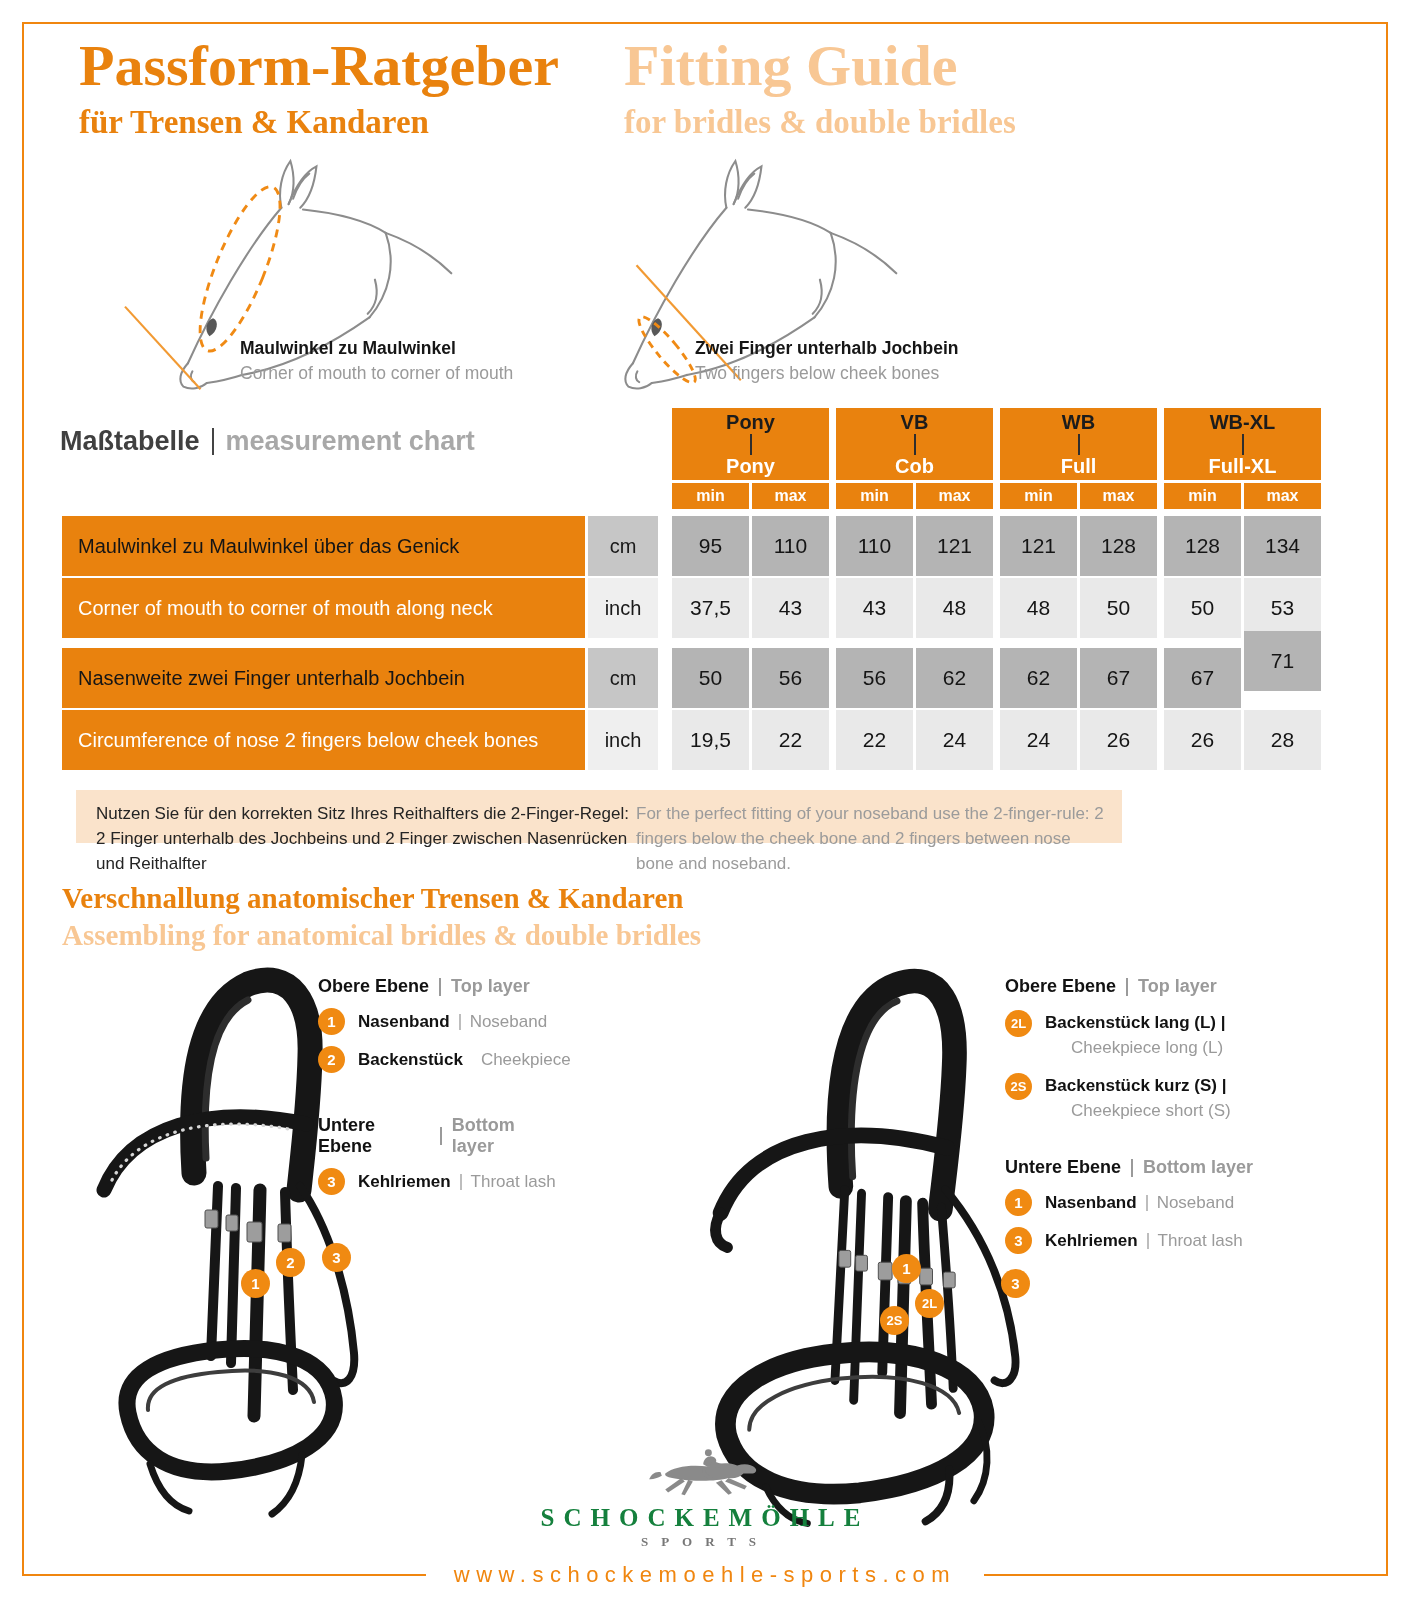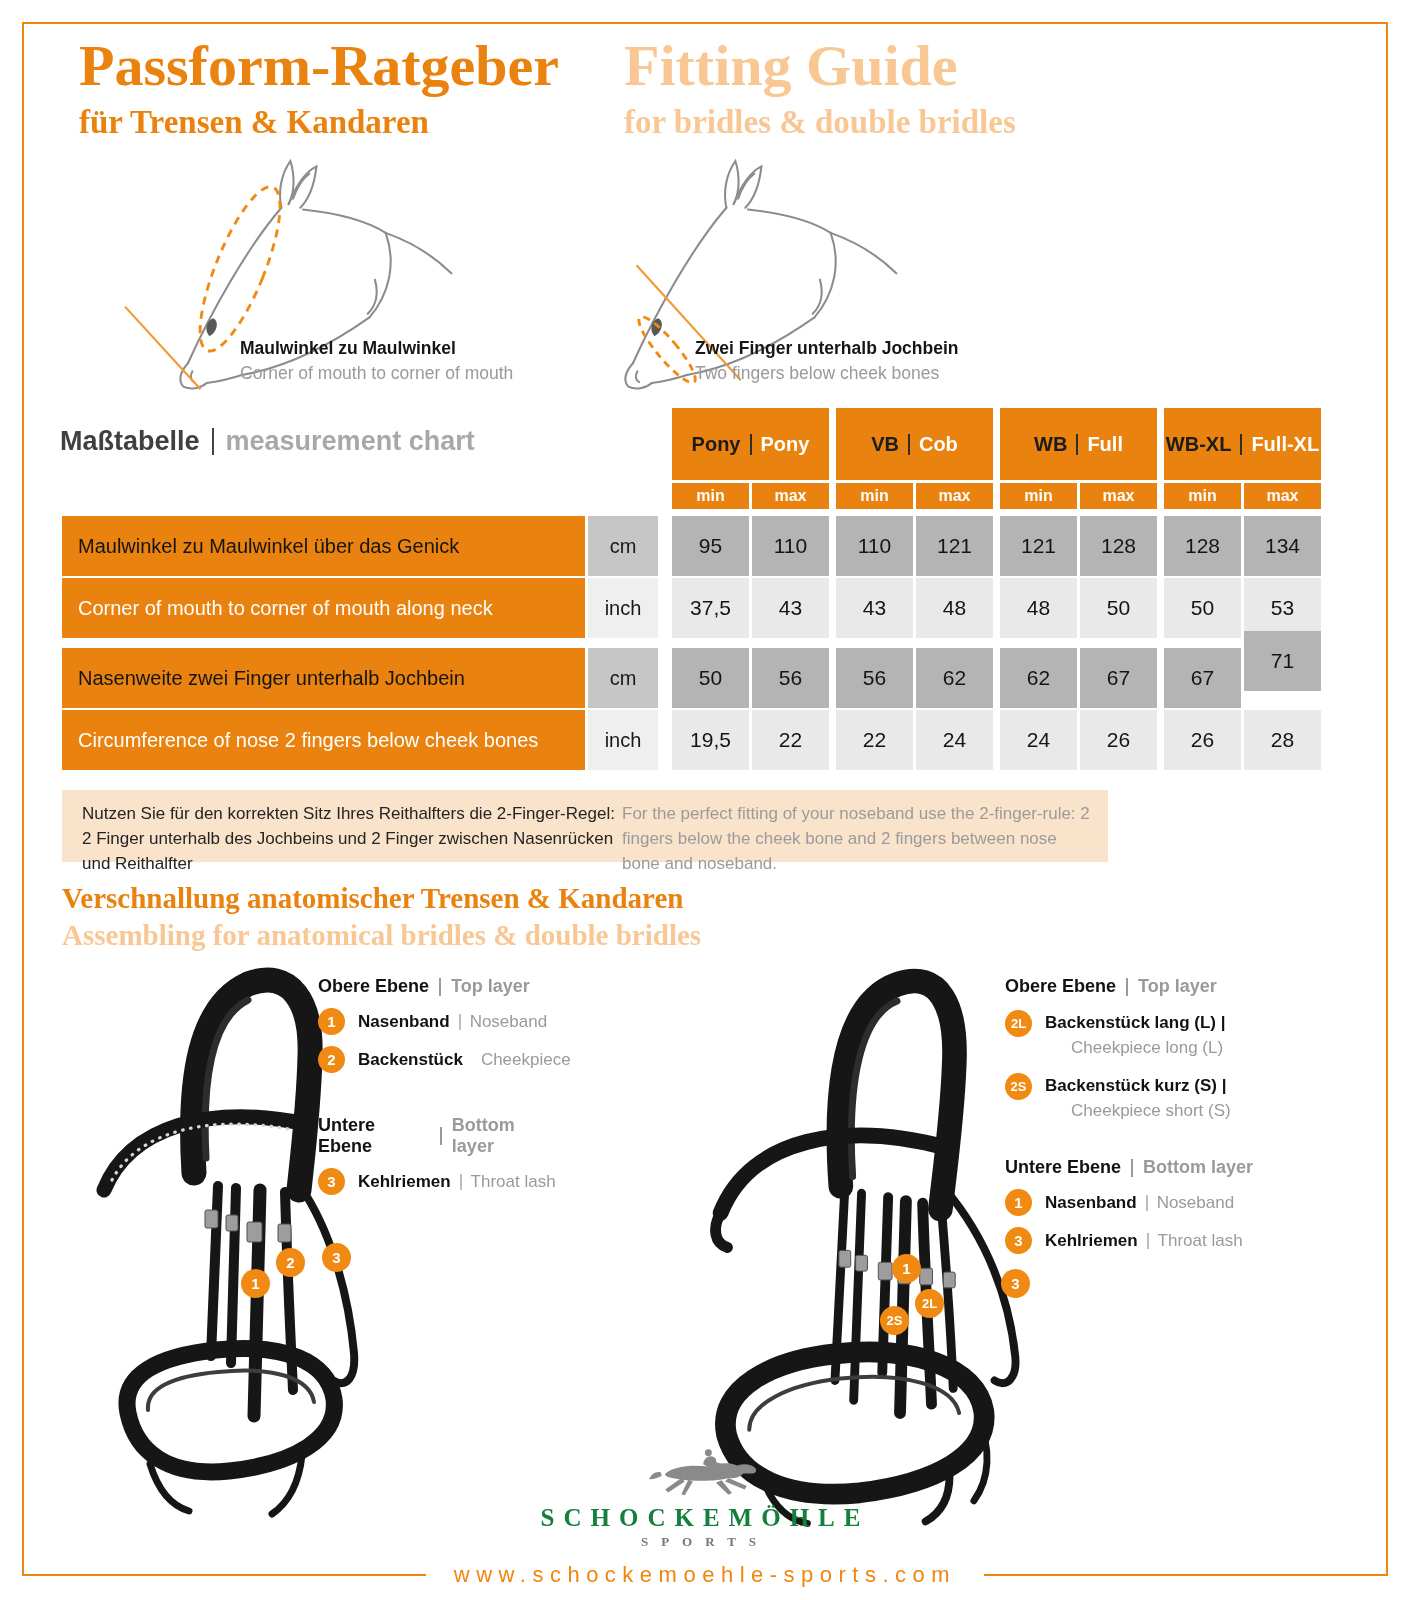--- a/index.html
+++ b/index.html
@@ -23,35 +23,35 @@
   .cap{position:absolute;font-size:17.5px;line-height:25px;}
   .cap .de{font-weight:bold;color:var(--ink);}
   .cap .en{color:#9a9a9a;}
   
   .tblhead{position:absolute;left:60px;top:426px;display:flex;align-items:center;font-size:27px;font-weight:bold;}
   .tblhead .de{color:#404040;}
   .tblhead .en{color:#A8A8A8;}
   .vsep{display:inline-block;width:2px;height:27px;background:#444;margin:0 12px;}
   
   .shead{position:absolute;top:408px;width:157px;height:72px;background:var(--orange);
-    display:flex;align-items:center;justify-content:center;font-size:20px;font-weight:bold;}
+    display:flex;align-items:center;justify-content:center;font-size:20px;font-weight:bold;flex-direction:column;}
   .shead .de{color:#1c1c1c;} .shead .en{color:#fff;}
   .shsep{display:inline-block;width:2px;height:21px;background:#2e2e2e;margin:0 9px;}
   .mm{position:absolute;top:483px;width:77px;height:26px;background:var(--orange);color:#fff;
     font-size:16px;font-weight:bold;display:flex;align-items:center;justify-content:center;}
   
   .rowlabel{position:absolute;left:62px;width:523px;height:60px;background:var(--orange);
     display:flex;align-items:center;padding-left:16px;font-size:20px;}
   .rowlabel.g{color:#151515;} .rowlabel.w{color:#fff;}
   .unit{position:absolute;left:588px;width:70px;height:60px;display:flex;align-items:center;justify-content:center;font-size:20px;color:#191919;}
   .u-cm{background:var(--unitcm);} .u-in{background:var(--unitin);}
   .cell{position:absolute;width:77px;height:60px;display:flex;align-items:center;justify-content:center;font-size:21px;color:#151515;}
   .dk{background:var(--dk);} .lt{background:var(--lt);}
   
-  .note{position:absolute;left:62px;top:790px;width:1046px;height:72px;background:var(--notebg);}
+  .note{position:absolute;left:76px;top:790px;width:1046px;height:53px;background:var(--notebg);}
   .note .de{position:absolute;left:20px;top:11px;width:545px;font-size:17px;line-height:25px;color:#242424;}
   .note .en{position:absolute;left:560px;top:11px;width:470px;font-size:17px;line-height:25px;color:#9b9b9b;}
   
   .asm-h{position:absolute;left:62px;top:880px;}
   .asm-h .l1{font-size:29px;font-weight:bold;line-height:37px;color:var(--orange);}
   .asm-h .l2{font-size:29px;font-weight:bold;line-height:37px;color:var(--peach);}
   
   .legend{position:absolute;}
   .lg-head{display:flex;align-items:center;font-size:18px;font-weight:bold;color:#121212;}
   .lg-head .en{color:#9a9a9a;}

